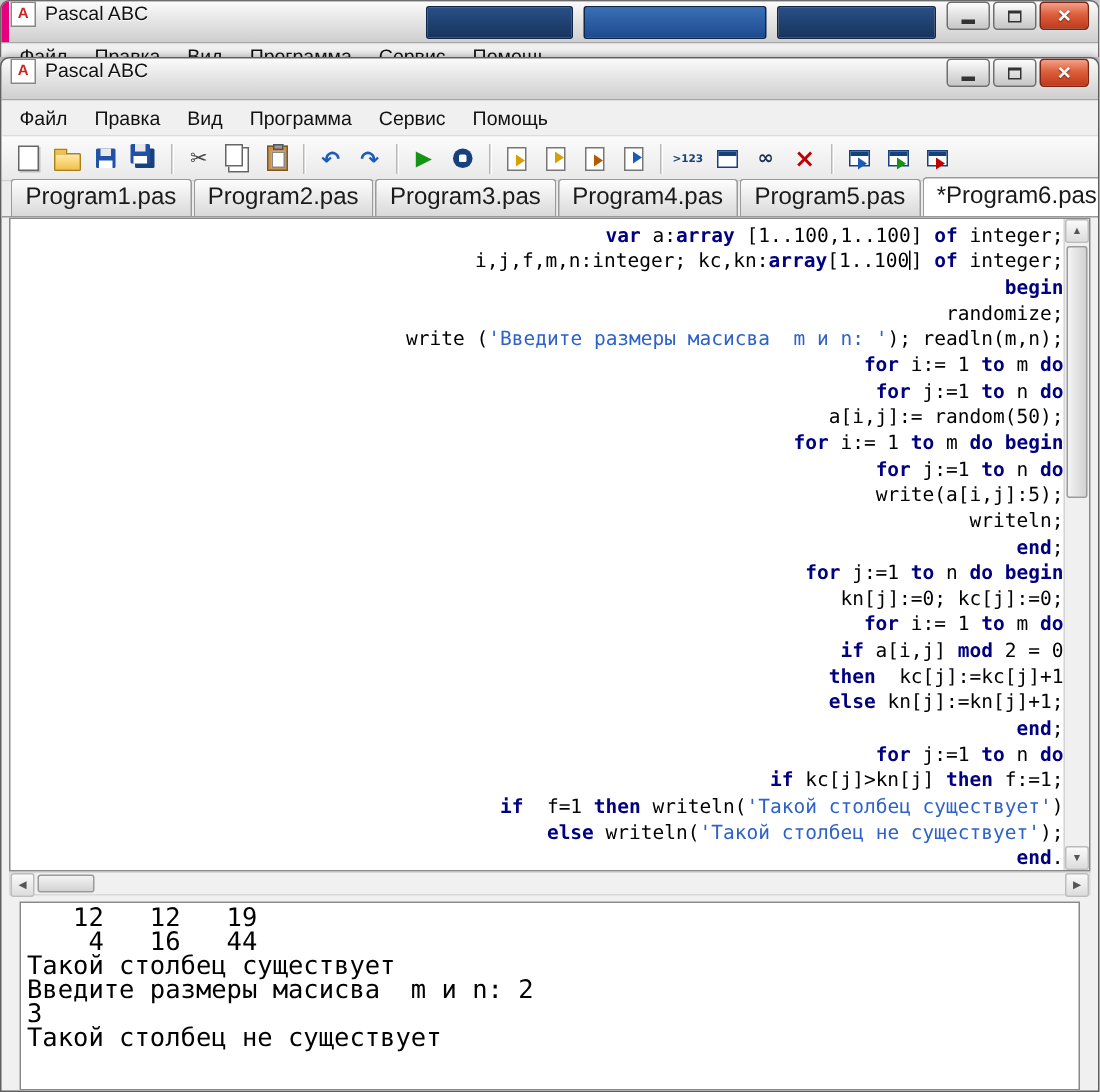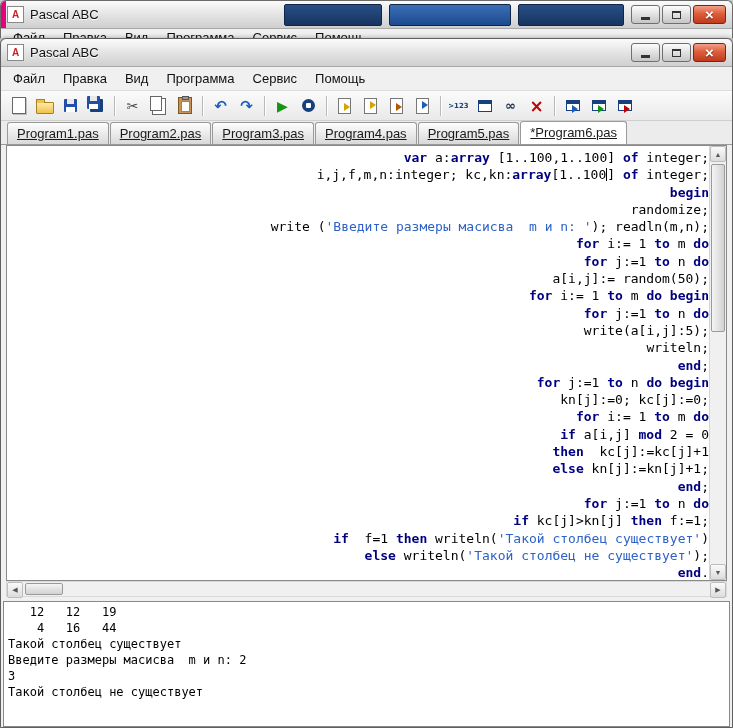--- a/index.html
+++ b/index.html
@@ -1,19 +1,19 @@
 <!DOCTYPE html>
 <html><head>
 <meta charset="utf-8">
 <style>
   html,body{margin:0;padding:0;background:#c8c8c8;}
   .screen{position:relative;width:733px;height:728px;overflow:hidden;font-family:"Liberation Sans",sans-serif;}
 
   
-  .titlebar{position:relative;height:28px;display:flex;align-items:center;gap:6px;padding:0 6px;
+  .titlebar{position:relative;height:28px;display:flex;align-items:flex-start;gap:6px;padding:0 6px;
     background:linear-gradient(#fbfbfb,#e6e6e6 45%,#cfcfcf);border-bottom:1px solid #a7a7a7;
     border-radius:6px 6px 0 0;box-sizing:border-box;}
   .title{font-size:13px;color:#111;text-shadow:0 1px 0 #fff;}
   .app-icon{width:15px;height:15px;background:#fff;border:1px solid #888;display:flex;align-items:center;justify-content:center;flex:none;}
   .app-icon::before{content:"A";font-size:10px;font-weight:bold;color:#cc2222;}
   .win-controls{margin-left:auto;display:flex;gap:2px;}
   .wc{width:29px;height:19px;border:1px solid #6f6f6f;border-radius:3px;display:flex;align-items:center;justify-content:center;
     background:linear-gradient(#fdfdfd,#e3e3e3 45%,#c6c6c6);box-sizing:border-box;}
   .wc.close{width:33px;background:linear-gradient(#f2a089,#dd5f3b 45%,#c03a1d);border-color:#7c2413;}
   .wc-min-glyph{width:9px;height:3px;background:#333;margin-top:8px;}
@@ -70,22 +70,22 @@
   .ic-output-window::before{content:"";position:absolute;top:0;left:0;right:0;height:3px;background:#16417c;}
   .ic-watch-window{font-size:13px;font-weight:bold;color:#203050;}
   .ic-terminate-program{font-size:17px;font-weight:bold;color:#c00000;}
   .ic-toggle-debug-window,.ic-toggle-locals-window,.ic-toggle-watch-window{width:14px;height:11px;border:1px solid #16417c;background:#fff;position:relative;box-sizing:border-box;}
   .ic-toggle-debug-window::before,.ic-toggle-locals-window::before,.ic-toggle-watch-window::before{content:"";position:absolute;top:0;left:0;right:0;height:3px;background:#16417c;}
   .ic-toggle-debug-window::after,.ic-toggle-locals-window::after,.ic-toggle-watch-window::after{content:"";position:absolute;right:-3px;bottom:-3px;border:4px solid transparent;border-left:6px solid #1b5cb8;}
   .ic-toggle-locals-window::after{border-left-color:#149414;}
   .ic-toggle-watch-window::after{border-left-color:#c00000;}
 
   .tabs{height:24px;flex:none;display:flex;align-items:flex-end;gap:1px;padding:2px 6px 0;background:#ececec;border-bottom:1px solid #9a9a9a;box-sizing:border-box;}
-  .tab{font-size:13px;color:#1a1a1a;padding:3px 9px 3px;background:linear-gradient(#fdfdfd,#d9d9d9);
-    border:1px solid #9a9a9a;border-bottom:none;border-radius:3px 3px 0 0;white-space:nowrap;text-decoration:underline;}
+  .tab{font-size:16px;color:#1a1a1a;padding:3px 9px 3px;background:linear-gradient(#fdfdfd,#d9d9d9);
+    border:1px solid #9a9a9a;border-bottom:none;border-radius:3px 3px 0 0;white-space:nowrap;}
   .tab.active{background:#fff;padding-bottom:4px;position:relative;z-index:2;}
 
   
   .editor{flex:none;height:436px;margin:0 5px;border:1px solid #898989;background:#fff;position:relative;box-sizing:border-box;overflow:hidden;text-align:right;}
   .code{position:absolute;left:0;top:0;right:17px;bottom:0;padding:3px 0 0 8px;
     font-family:"DejaVu Sans Mono",monospace;font-size:13px;line-height:17.3px;white-space:pre;overflow:hidden;}
   .cl{white-space:pre;}
   .sg-k{color:#000080;font-weight:bold;}
   .sg-p{color:#000;}
   .sg-s{color:#2e62c8;}
@@ -101,22 +101,22 @@
   .vtrack{flex:1;position:relative;}
   .vthumb{position:absolute;top:2px;left:1px;right:1px;height:168px;background:linear-gradient(90deg,#f4f4f4,#d2d2d2);border:1px solid #9a9a9a;border-radius:2px;box-sizing:border-box;}
 
   .hscroll{flex:none;height:16px;margin:0 5px;background:#f0f0f0;border:1px solid #d9d9d9;display:flex;box-sizing:border-box;}
   .htrack{flex:1;position:relative;}
   .hthumb{position:absolute;left:2px;top:1px;bottom:1px;width:38px;background:linear-gradient(#f4f4f4,#d2d2d2);border:1px solid #9a9a9a;border-radius:2px;box-sizing:border-box;}
 
   .splitter{flex:none;height:4px;}
 
   
-  .output{flex:1;margin:0 2px;border:1px solid #898989;background:#fff;overflow:hidden;
-    font-family:"DejaVu Sans Mono",monospace;font-size:12px;line-height:16px;padding:2px 4px;box-sizing:border-box;}
+  .output{flex:1;margin:0 12px;border:1px solid #898989;background:#fff;overflow:hidden;
+    font-family:"DejaVu Sans Mono",monospace;font-size:17px;line-height:16px;padding:2px 4px;box-sizing:border-box;}
   .ol{white-space:pre;color:#000;}
 </style>
 </head>
 <body>
 
 <div class="screen">
 
   <div class="back-window">
     <div class="titlebar">
       <span class="edge-artifact"></span>

